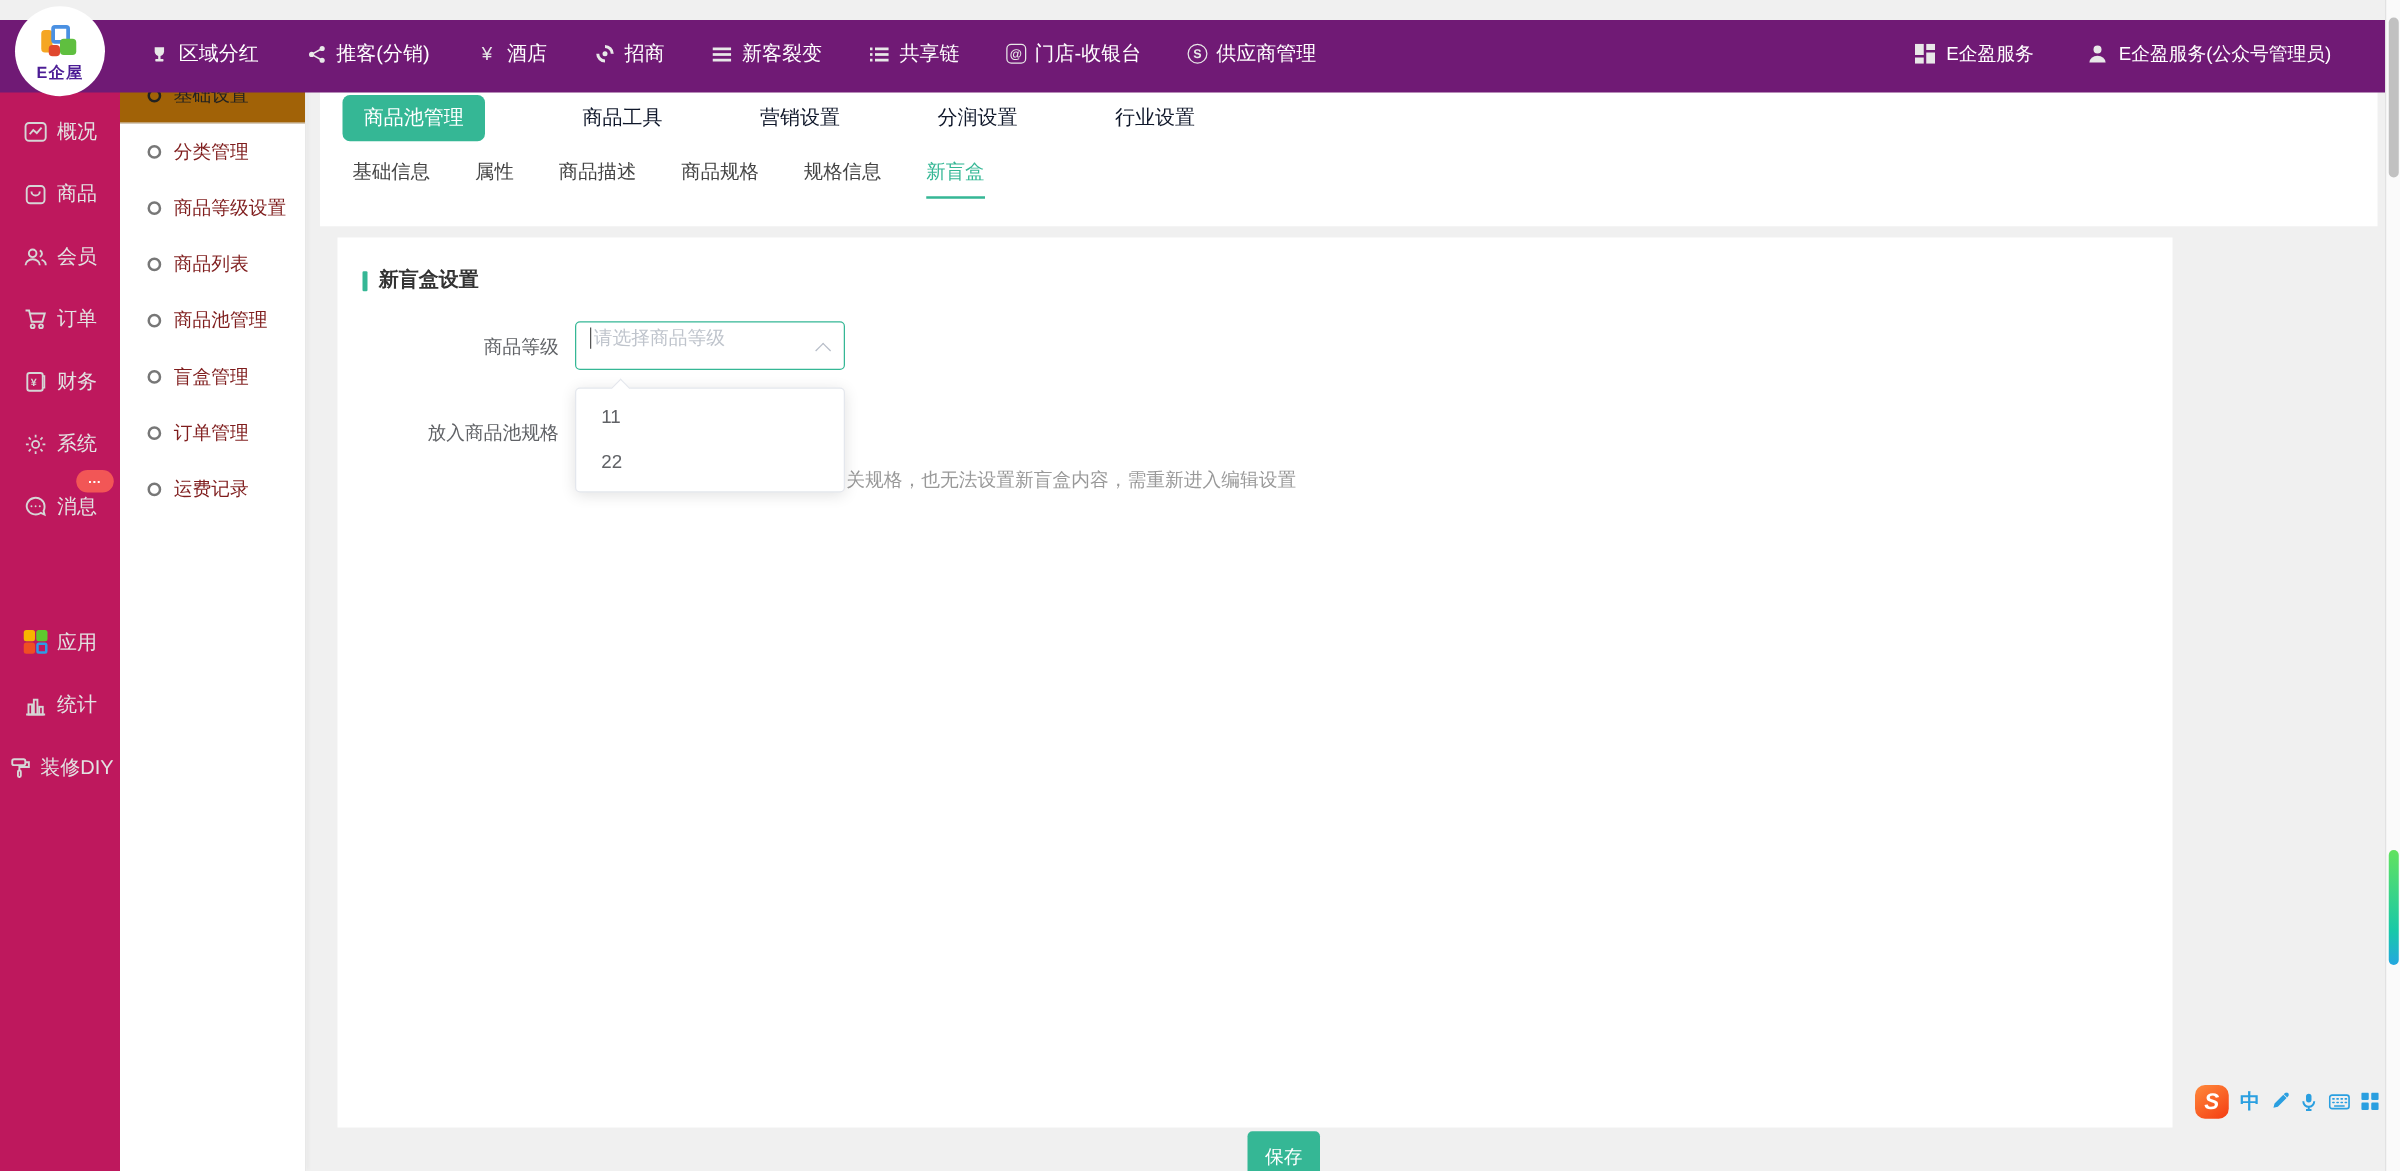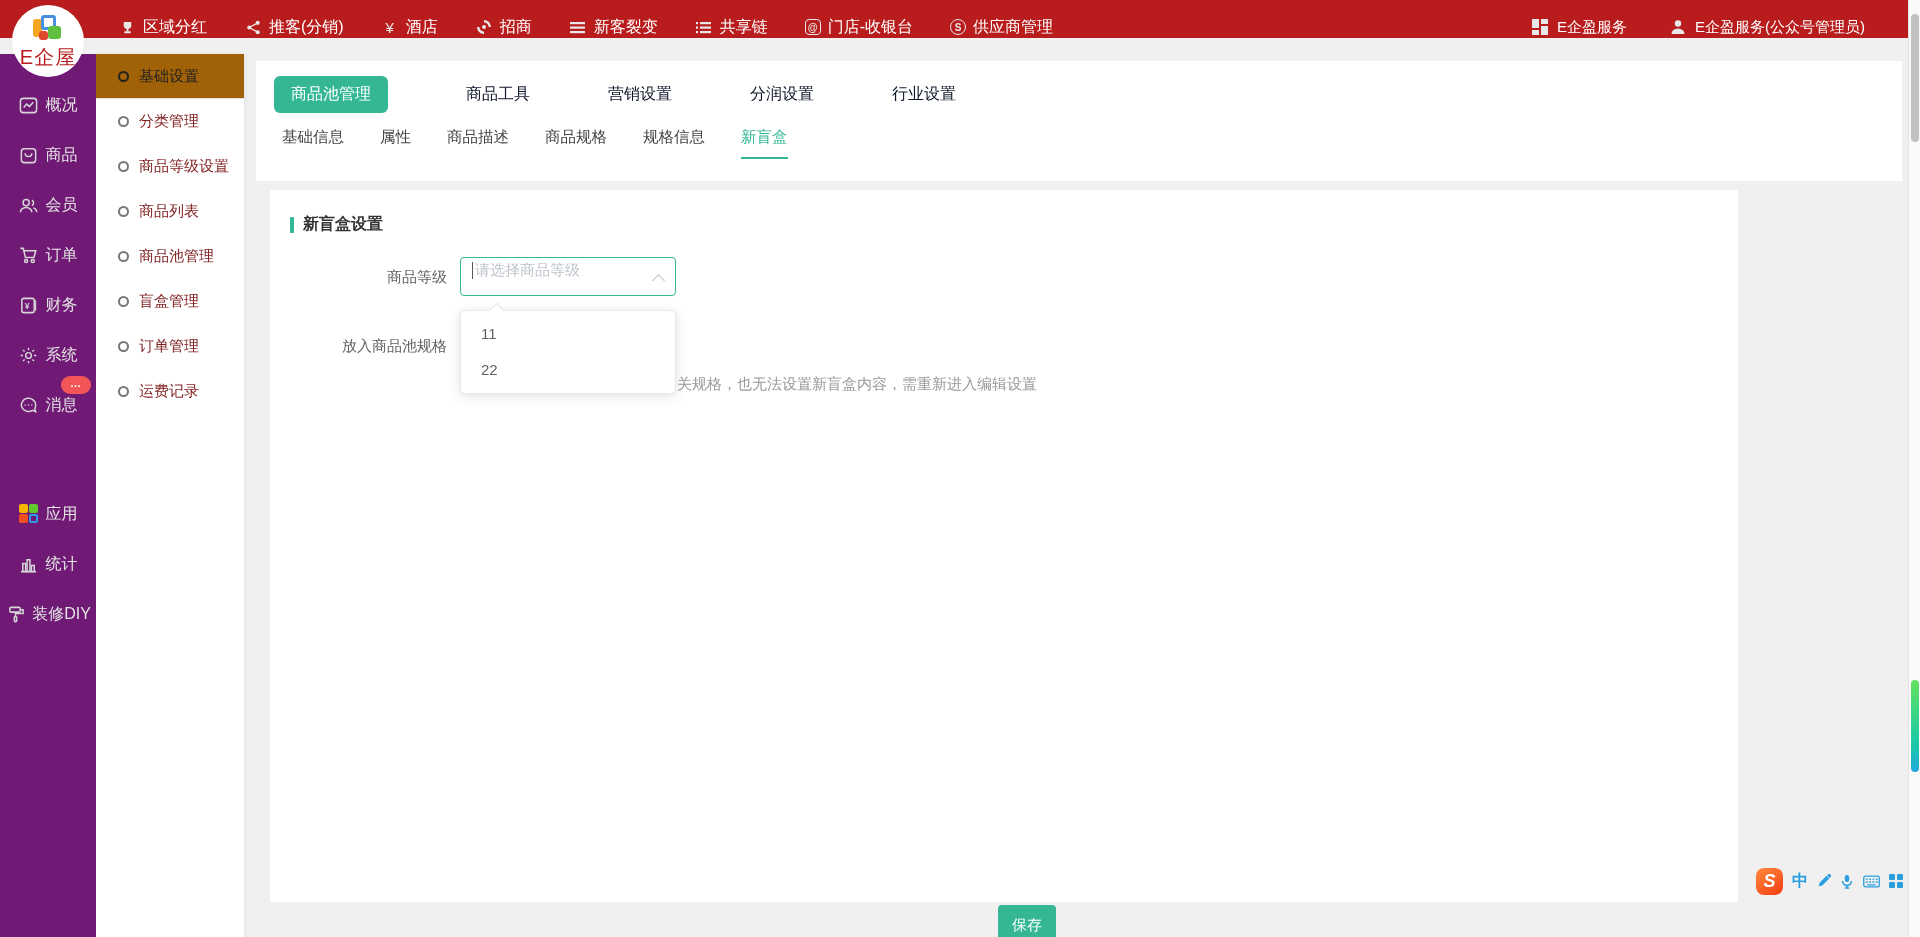--- a/index.html
+++ b/index.html
@@ -1,41 +1,41 @@
 <!DOCTYPE html>
 <html style="--accent: #35b795;"><head>
 <meta charset="utf-8">
 <style>
   * { margin:0; padding:0; box-sizing:border-box; }
   html,body { width:1920px; height:937px; overflow:hidden; }
   body { font-family:"Liberation Sans","DejaVu Sans",sans-serif; background:#f0f0f0; position:relative; }
 
   
-  .topbar { position:absolute; left:0; top:0; width:1920px; height:38px; background:#b91c1c; z-index:20; }
+  .topbar { position:absolute; left:0; top:16px; width:1920px; height:58px; background:#701a75; z-index:20; }
   .topmenu { position:absolute; left:118px; top:0; height:54px; display:flex; align-items:center; gap:37px; }
   .topmenu .mitem { display:flex; align-items:center; gap:7px; color:#fff; font-size:16px; cursor:pointer; white-space:nowrap; }
   .ticon { display:inline-flex; align-items:center; justify-content:center; width:18px; height:18px; color:#e8e8e8; font-size:15px; }
   .ticon svg { display:block; }
   .at-box { width:16px; height:16px; border:1.6px solid #e8e8e8; border-radius:4px; font-size:10px; line-height:13px; text-align:center; font-weight:bold; }
   .cs-box { width:16px; height:16px; border:1.6px solid #e8e8e8; border-radius:50%; font-size:10px; line-height:13px; text-align:center; font-weight:bold; }
   .topright { position:absolute; right:55px; top:0; height:54px; display:flex; align-items:center; gap:42px; }
   .topright .titem { display:flex; align-items:center; gap:8px; color:#fff; font-size:15px; cursor:pointer; white-space:nowrap; }
 
   
   .logo-circle { position:absolute; left:12px; top:5px; width:72px; height:72px; border-radius:50%; background:#fff; z-index:30; display:flex; flex-direction:column; align-items:center; justify-content:center; padding-top:4px; }
   .logo-glyph { width:30px; height:26px; position:relative; }
   .logo-glyph span { position:absolute; border-radius:3px; }
   .lg-y { left:0; top:4px; width:9px; height:18px; background:#f5a623; }
   .lg-b { left:8px; top:0; width:15px; height:15px; border:3.5px solid #4a90e2; background:#fff; }
   .lg-g { left:15px; top:11px; width:13px; height:13px; background:#5fbf3f; }
   .lg-r { left:6px; top:16px; width:9px; height:9px; background:#e0482f; }
-  .logo-text { font-size:20px; font-weight:normal; color:#b91c1c; margin-top:3px; letter-spacing:1px; }
-
-  
-  .sidebar { position:absolute; left:0; top:54px; width:96px; height:883px; background:#701a75; z-index:10; }
+  .logo-text { font-size:13px; font-weight:bold; color:#4c1d95; margin-top:3px; letter-spacing:1px; }
+
+  
+  .sidebar { position:absolute; left:0; top:54px; width:96px; height:883px; background:#be185d; z-index:10; }
   .side-items { margin-top:26px; }
   .side-item { height:50px; display:flex; align-items:center; justify-content:center; gap:7px; color:#e3e3e3; font-size:16px; cursor:pointer; position:relative; }
   .side-item .sicon { width:20px; height:20px; color:#d6d6d6; display:inline-flex; align-items:center; justify-content:center; font-size:18px; }
   .side-item .sicon svg { display:block; }
   .side-gap { height:59px; }
   .badge { position:absolute; right:5px; top:-4px; min-width:30px; height:18px; background:#f25656; border-radius:9px; color:#fff; font-size:11px; font-weight:bold; line-height:14px; text-align:center; letter-spacing:1px; }
   .apps-glyph { width:20px; height:20px; position:relative; }
   .apps-glyph i { position:absolute; width:9px; height:9px; border-radius:2px; }
   .ap-1 { left:0; top:0; background:#f7b500; }
   .ap-2 { left:10px; top:0; background:#5fc92e; }

